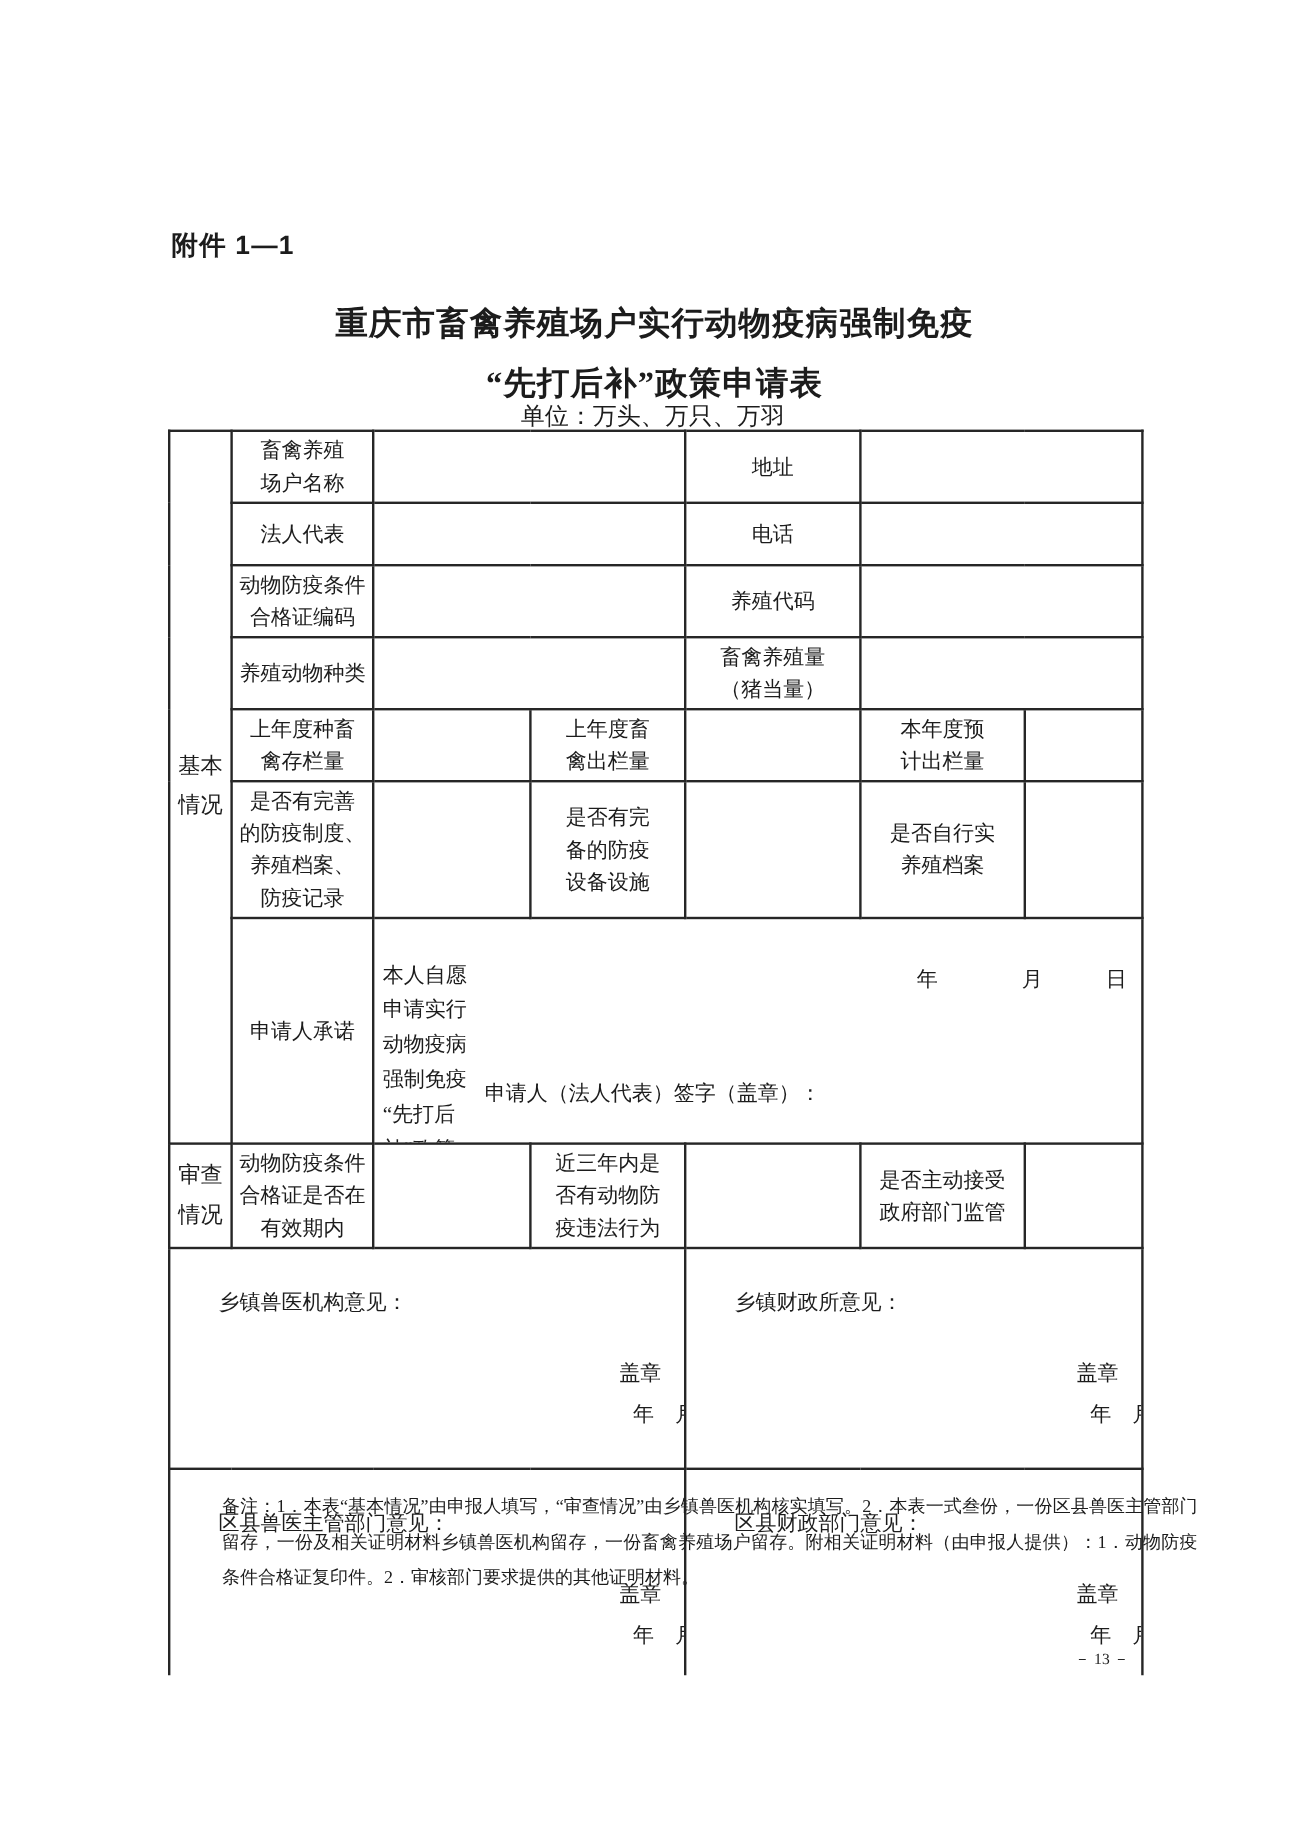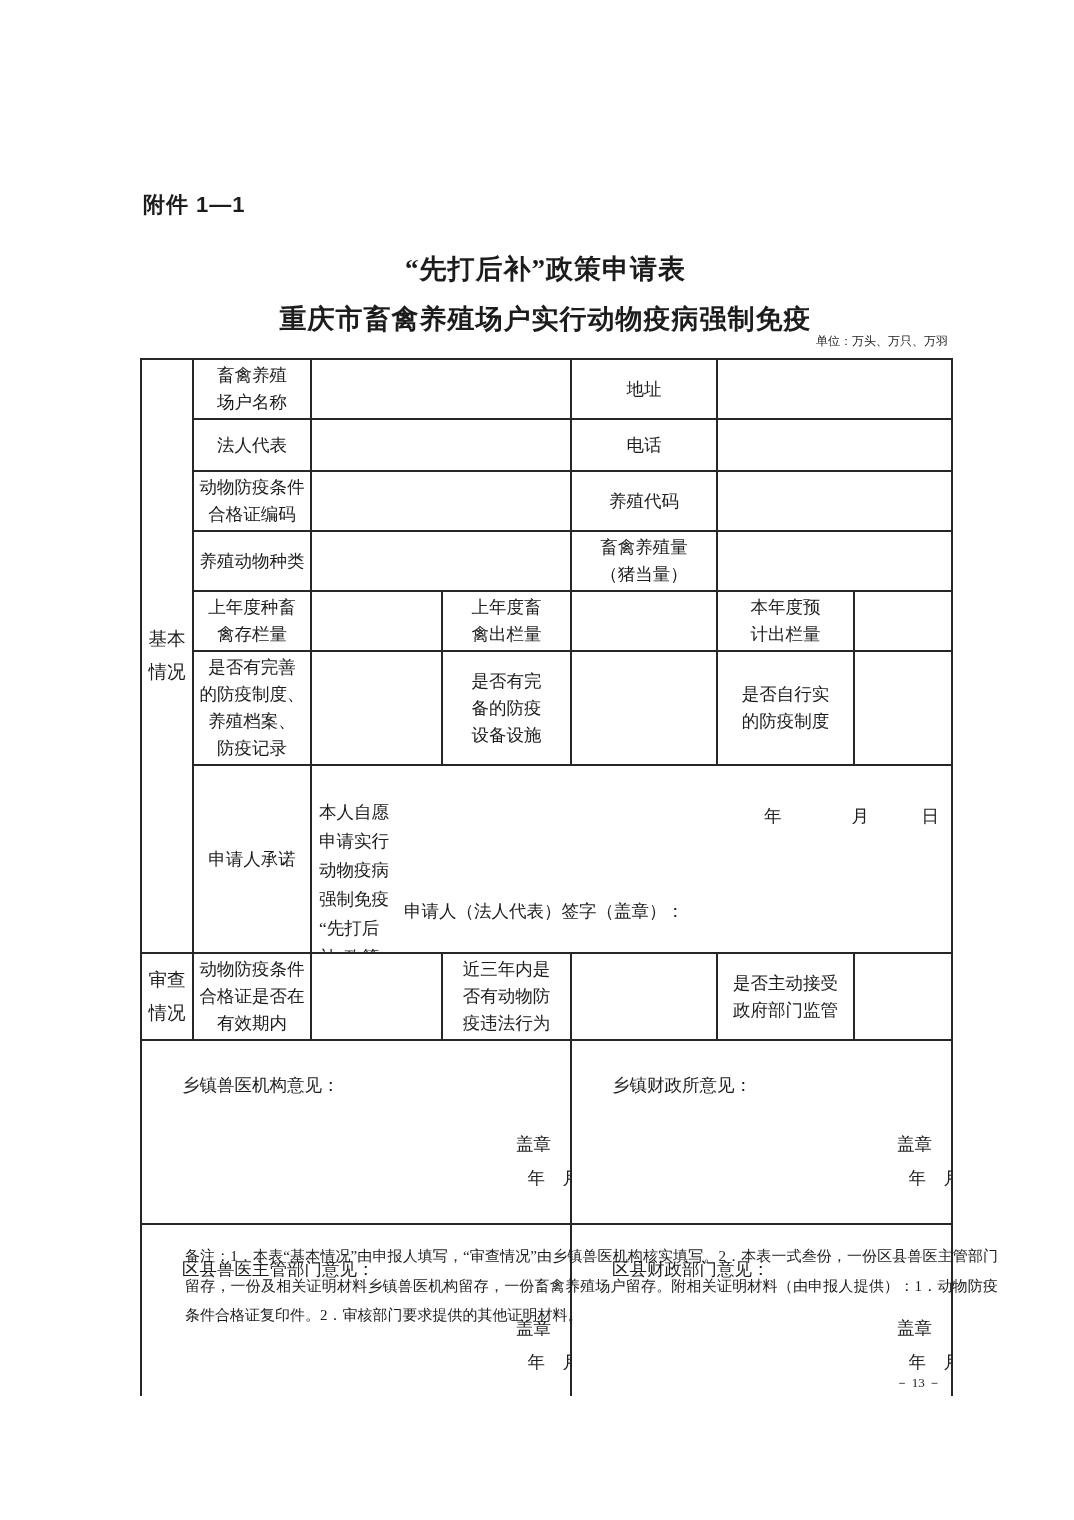--- a/index.html
+++ b/index.html
@@ -16,21 +16,21 @@
     font-family:"Liberation Sans","DejaVu Sans",sans-serif;
     font-size:22px; font-weight:600; letter-spacing:1px;
   }
   .title {
     position:absolute; left:140px; top:244px; width:811px;
     text-align:center; font-weight:700; font-size:27px; line-height:50px;
     letter-spacing:1px;
   }
   .unit-note {
     position:absolute; left:140px; top:333px; width:808px;
-    text-align:right; font-size:12px;
+    text-align:center; font-size:20px;
   }
 
   table.form {
     position:absolute; left:140px; top:358px;
     border-collapse:collapse; table-layout:fixed; width:811px;
   }
   td {
     border:2px solid #262626;
     font-size:17.5px; line-height:27px;
     text-align:center; vertical-align:middle;
@@ -66,22 +66,22 @@
   }
 </style>
 </head>
 <body>
 
 <div class="page">
 
   <div class="attachment">附件 1—1</div>
 
   <div class="title">
+    <div>重庆市畜禽养殖场户实行动物疫病强制免疫</div>
     <div>“先打后补”政策申请表</div>
-    <div>重庆市畜禽养殖场户实行动物疫病强制免疫</div>
   </div>
 
   <div class="unit-note">单位：万头、万只、万羽</div>
 
   <table class="form">
     <colgroup>
       <col style="width:52px">
         <col style="width:118px">
         <col style="width:131px">
       <col style="width:129px">
@@ -140,21 +140,21 @@
       <td>是否有完善
 的防疫制度、
 养殖档案、
 防疫记录</td>
       <td></td>
       <td>是否有完
 备的防疫
 设备设施</td>
       <td></td>
       <td>是否自行实
-的防疫制度</td>
+养殖档案</td>
       <td></td>
     </tr>
 
     <tr class="r7">
       <td>申请人承诺</td>
       <td colspan="5" class="tl">
         <div class="commit">
           <div class="commit-text">本人自愿申请实行动物疫病强制免疫“先打后补”政策，并承诺以上申请信息真实准确。</div>
           <div class="commit-sign">申请人（法人代表）签字（盖章）：</div>
           <div class="commit-date">年　　　　月　　　日</div>

